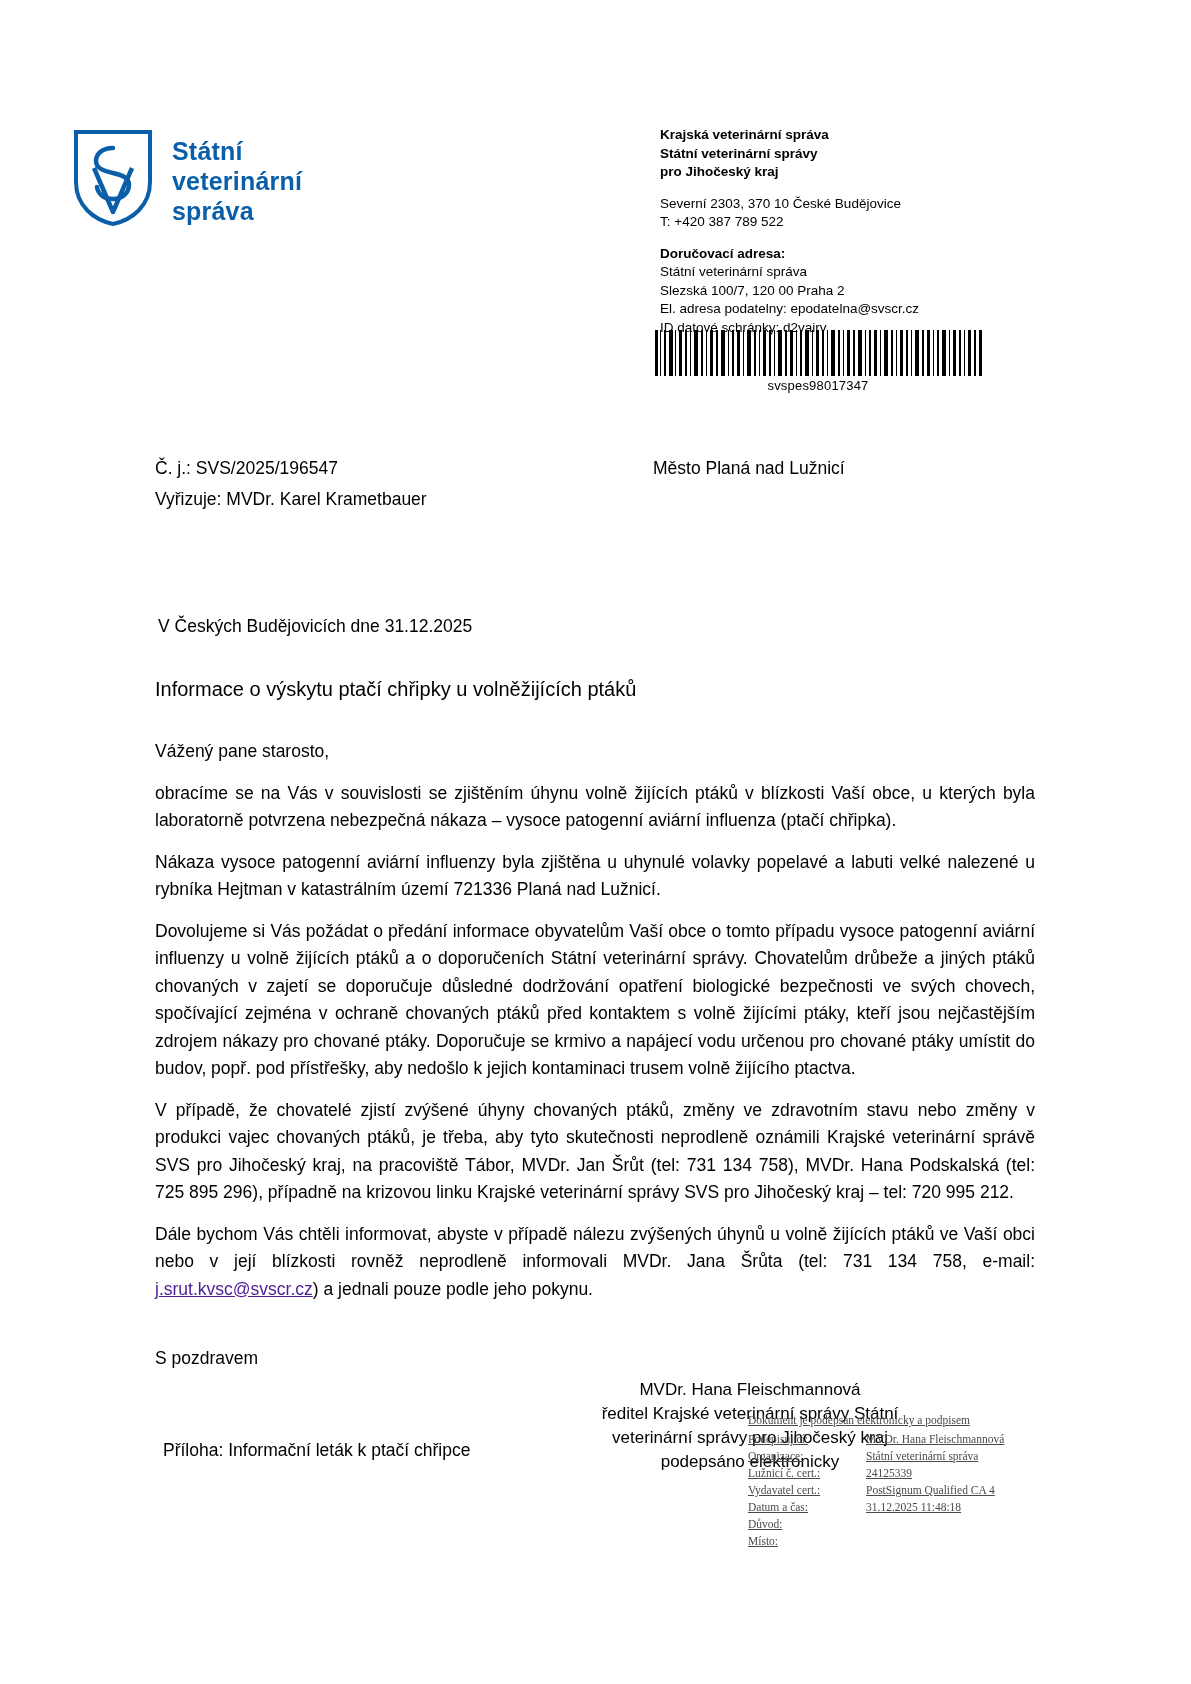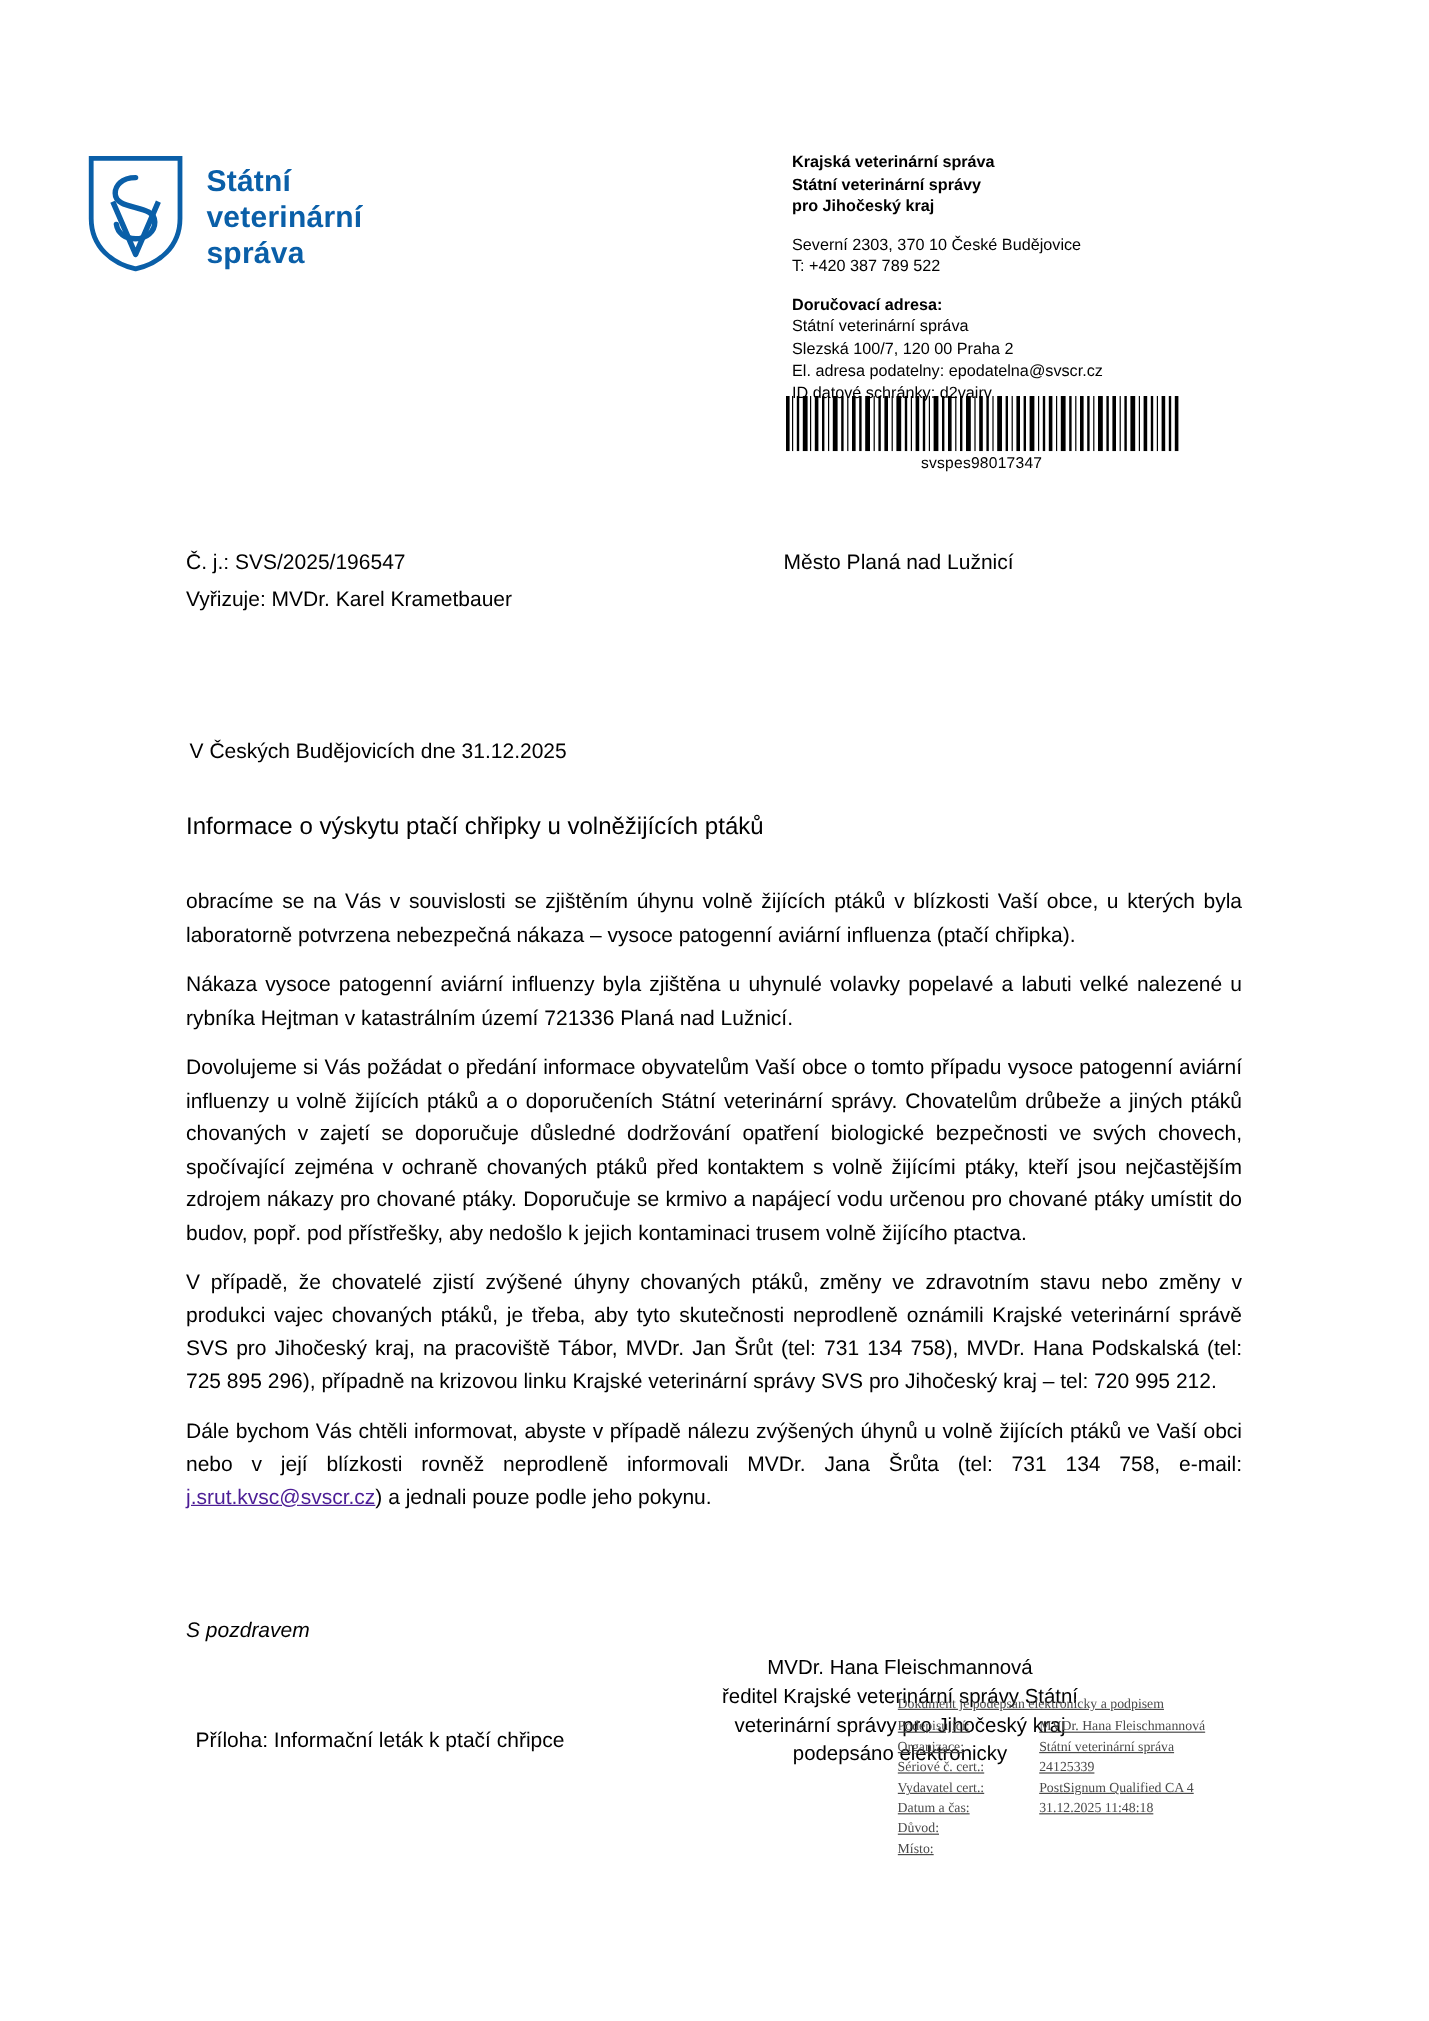--- a/index.html
+++ b/index.html
@@ -128,21 +128,20 @@
   .body-text a {
     color: #4c1d95;
     text-decoration: underline;
   }
 
   .closing {
     position: absolute;
     left: 155px;
     top: 1308px;
     font-size: 17.5px;
-    font-style: italic;
   }
 
   .signature {
     position: absolute;
     left: 470px;
     top: 1338px;
     width: 560px;
     text-align: center;
     font-size: 17px;
     line-height: 24px;
@@ -303,20 +302,21 @@
   </div>
   <div class="ref-right">
     <div>Město Planá nad Lužnicí</div>
   </div>
 
   <div class="place-date">V Českých Budějovicích dne 31.12.2025</div>
 
   <div class="subject">Informace o výskytu ptačí chřipky u volněžijících ptáků</div>
 
   <div class="body-text">
+    <p class="nojust">Vážený pane starosto,</p>
     <p>obracíme se na Vás v souvislosti se zjištěním úhynu volně žijících ptáků v blízkosti Vaší obce, u kterých byla laboratorně potvrzena nebezpečná nákaza – vysoce patogenní aviární influenza (ptačí chřipka).</p>
     <p>Nákaza vysoce patogenní aviární influenzy byla zjištěna u uhynulé volavky popelavé a labuti velké nalezené u rybníka Hejtman v katastrálním území 721336 Planá nad Lužnicí.</p>
     <p>Dovolujeme si Vás požádat o předání informace obyvatelům Vaší obce o tomto případu vysoce patogenní aviární influenzy u volně žijících ptáků a o doporučeních Státní veterinární správy. Chovatelům drůbeže a jiných ptáků chovaných v zajetí se doporučuje důsledné dodržování opatření biologické bezpečnosti ve svých chovech, spočívající zejména v ochraně chovaných ptáků před kontaktem s volně žijícími ptáky, kteří jsou nejčastějším zdrojem nákazy pro chované ptáky. Doporučuje se krmivo a napájecí vodu určenou pro chované ptáky umístit do budov, popř. pod přístřešky, aby nedošlo k jejich kontaminaci trusem volně žijícího ptactva.</p>
     <p>V případě, že chovatelé zjistí zvýšené úhyny chovaných ptáků, změny ve zdravotním stavu nebo změny v produkci vajec chovaných ptáků, je třeba, aby tyto skutečnosti neprodleně oznámili Krajské veterinární správě SVS pro Jihočeský kraj, na pracoviště Tábor, MVDr. Jan Šrůt (tel: 731 134 758), MVDr. Hana Podskalská (tel: 725 895 296), případně na krizovou linku Krajské veterinární správy SVS pro Jihočeský kraj – tel: 720 995 212.</p>
     <p><span>Dále bychom Vás chtěli informovat, abyste v případě nálezu zvýšených úhynů u volně žijících ptáků ve Vaší obci nebo v její blízkosti rovněž neprodleně informovali MVDr. Jana Šrůta (tel: 731 134 758, e-mail: </span><a href="#">j.srut.kvsc@svscr.cz</a><span>) a jednali pouze podle jeho pokynu.</span></p>
   </div>
 
   <div class="closing">S pozdravem</div>
 
   <div class="signature">
@@ -333,21 +333,21 @@
     <div class="sig-title">Dokument je podepsán elektronicky a podpisem</div>
     <div class="sig-row">
       <span class="k">Podepisující:</span>
       <span class="v">MVDr. Hana Fleischmannová</span>
     </div>
     <div class="sig-row">
       <span class="k">Organizace:</span>
       <span class="v">Státní veterinární správa</span>
     </div>
     <div class="sig-row">
-      <span class="k">Sériové č. cert.:</span>
+      <span class="k">Lužnicí č. cert.:</span>
       <span class="v">24125339</span>
     </div>
     <div class="sig-row">
       <span class="k">Vydavatel cert.:</span>
       <span class="v">PostSignum Qualified CA 4</span>
     </div>
     <div class="sig-row">
       <span class="k">Datum a čas:</span>
       <span class="v">31.12.2025 11:48:18</span>
     </div>

